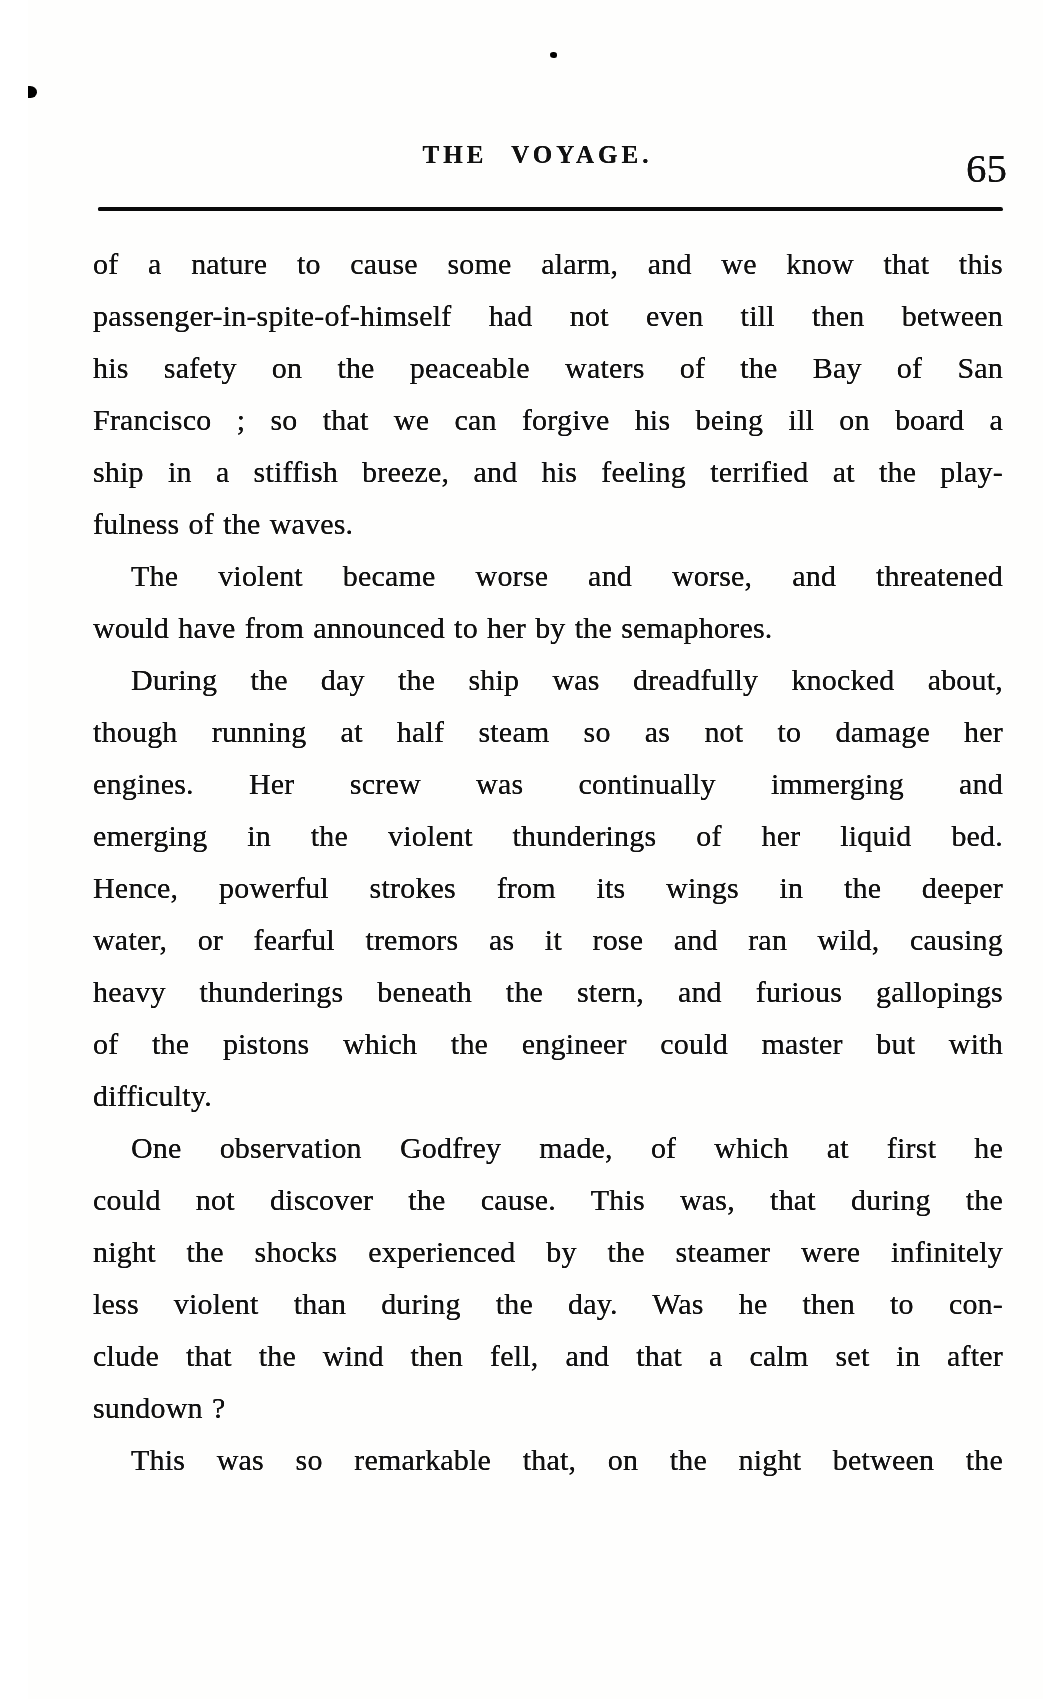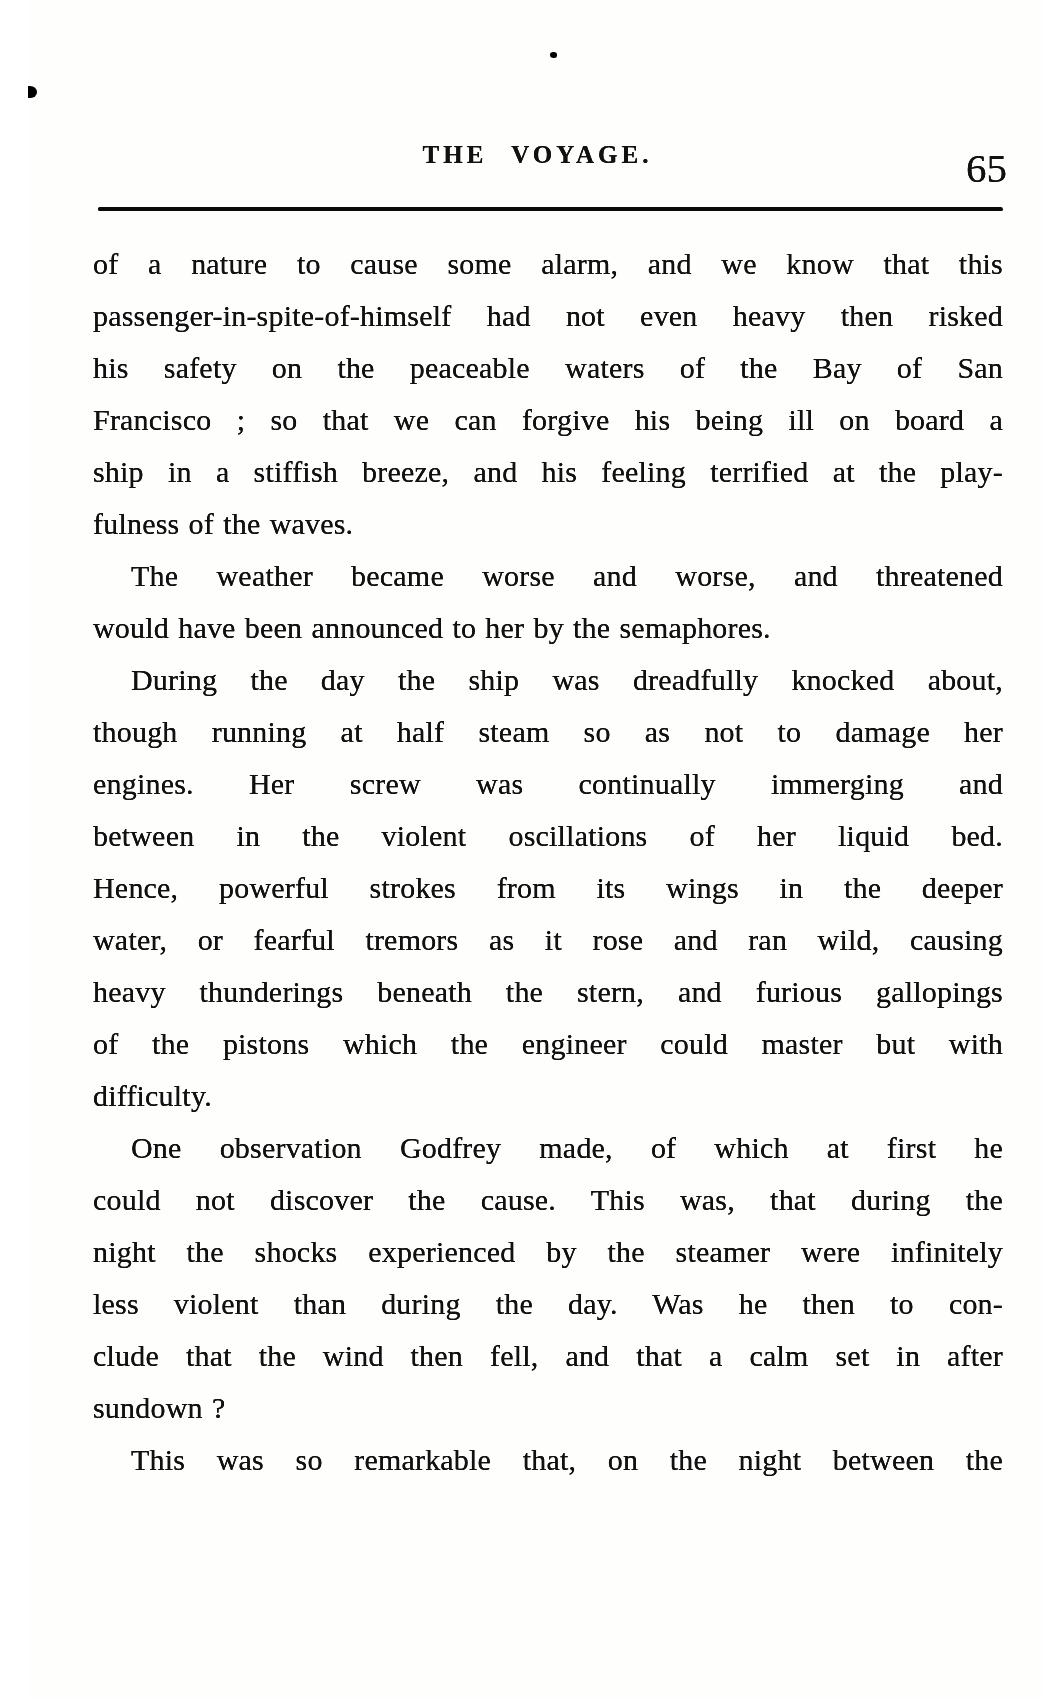--- a/index.html
+++ b/index.html
@@ -73,35 +73,35 @@
   <div class="running-header">
     <span class="header-title">THE VOYAGE.</span>
     <span class="page-number">65</span>
   </div>
 
   <div class="header-rule"></div>
 
   <div class="body-text" id="body-text">
       <div class="paragraph">
         <div class="line justify"><span class="seg">of a nature to cause some alarm, and we know that this</span></div>
-        <div class="line justify"><span class="seg">passenger-in-spite-of-himself had not even heavy then risked</span></div>
+        <div class="line justify"><span class="seg">passenger-in-spite-of-himself had not even till then between</span></div>
         <div class="line justify"><span class="seg">his safety on the peaceable waters of the Bay of San</span></div>
         <div class="line justify"><span class="seg">Francisco ; so that we can forgive his being ill on board a</span></div>
         <div class="line justify"><span class="seg">ship in a stiffish breeze, and his feeling terrified at the play-</span></div>
         <div class="line"><span class="seg">fulness of the waves.</span></div>
       </div>
       <div class="paragraph indent">
-        <div class="line justify"><span class="seg">The weather became worse and worse, and threatened</span></div>
-        <div class="line"><span class="seg">would have been announced to her by the semaphores.</span></div>
+        <div class="line justify"><span class="seg">The violent became worse and worse, and threatened</span></div>
+        <div class="line"><span class="seg">would have from announced to her by the semaphores.</span></div>
       </div>
       <div class="paragraph indent">
         <div class="line justify"><span class="seg">During the day the ship was dreadfully knocked about,</span></div>
         <div class="line justify"><span class="seg">though running at half steam so as not to damage her</span></div>
         <div class="line justify"><span class="seg">engines. Her screw was continually immerging and</span></div>
-        <div class="line justify"><span class="seg">between in the violent oscillations of her liquid bed.</span></div>
+        <div class="line justify"><span class="seg">emerging in the violent thunderings of her liquid bed.</span></div>
         <div class="line justify"><span class="seg">Hence, powerful strokes from its wings in the deeper</span></div>
         <div class="line justify"><span class="seg">water, or fearful tremors as it rose and ran wild, causing</span></div>
         <div class="line justify"><span class="seg">heavy thunderings beneath the stern, and furious gallopings</span></div>
         <div class="line justify"><span class="seg">of the pistons which the engineer could master but with</span></div>
         <div class="line"><span class="seg">difficulty.</span></div>
       </div>
       <div class="paragraph indent">
         <div class="line justify"><span class="seg">One observation Godfrey made, of which at first he</span></div>
         <div class="line justify"><span class="seg">could not discover the cause. This was, that during the</span></div>
         <div class="line justify"><span class="seg">night the shocks experienced by the steamer were infinitely</span></div>

